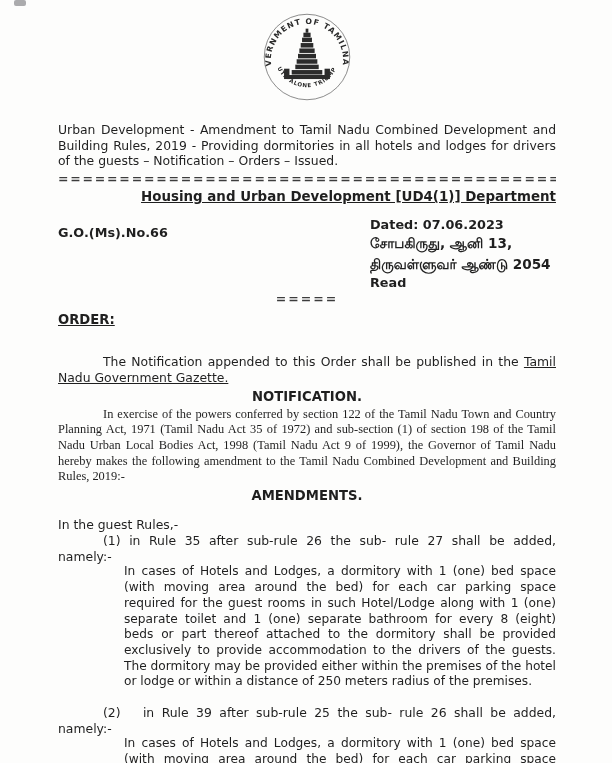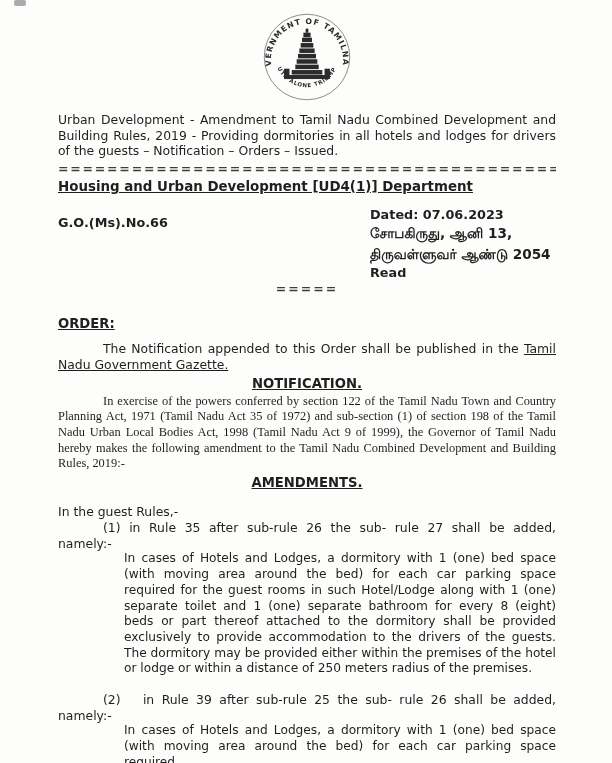--- a/index.html
+++ b/index.html
@@ -17,59 +17,59 @@
     width:612px;height:763px;
     padding:12px 56px 0 58px;
     overflow:hidden;
   }
   .scan-mark{
     position:absolute;left:14px;top:0;width:12px;height:6px;
     background:#8f8f93;border-radius:2px;opacity:.75;
   }
   .emblem-wrap{height:90px;text-align:center;}
   .subject{
-    margin-top:10px;
+    margin-top:20px;
     font-size:12.4px;line-height:15.7px;
     text-align:justify;
   }
   .sep-line{
     margin-top:3px;
     font-size:12.5px;line-height:13px;
     letter-spacing:1.8px;
     white-space:nowrap;overflow:hidden;
     font-weight:bold;color:#3c3c3c;
   }
   .dept-heading{
     margin-top:3px;
-    text-align:left;font-weight:bold;font-size:13.4px;line-height:17px;
+    text-align:right;font-weight:bold;font-size:13.4px;line-height:17px;
   }
   .dept-heading span{text-decoration:underline;}
   .go-block{position:relative;margin-top:12px;font-size:12.8px;}
   .go-number{position:absolute;left:0;top:8px;font-weight:bold;line-height:16px;}
   .right-col{margin-left:312px;}
   .dated{font-weight:bold;line-height:16px;}
   .tamil-line{font-weight:bold;font-size:13.6px;line-height:21px;}
   .read-label{font-weight:bold;line-height:16px;}
   .read-sep{
     margin-top:1px;text-align:center;font-weight:bold;color:#3c3c3c;
     font-size:12.5px;line-height:14px;letter-spacing:2px;
   }
   .order-heading{
-    margin-top:20px;font-weight:bold;font-size:13.2px;line-height:16px;
+    margin-top:6px;font-weight:bold;font-size:13.2px;line-height:16px;
   }
   .order-heading span{text-decoration:underline;}
   .para{
     font-size:12.4px;line-height:15.7px;text-align:justify;
   }
-  .order-para{margin-top:9px;text-indent:45px;}
+  .order-para{margin-top:26px;text-indent:45px;}
   .u{text-decoration:underline;}
   .center-heading{
     margin-top:2px;text-align:center;font-weight:bold;font-size:13.2px;line-height:17px;
   }
-  .center-heading span{text-decoration:underline;}
+  .center-heading span{}
   .notif-para{margin-top:2px;text-indent:45px;font-family:Liberation Serif, serif;}
   .rules-intro{margin-top:13px;font-size:12.4px;line-height:16px;}
   .item-intro{
     font-size:12.4px;line-height:15.7px;
     text-indent:45px;
     text-align:justify;text-align-last:justify;
   }
   .namely{font-size:12.4px;line-height:15.7px;}
   .item-body{
     margin-left:66px;

